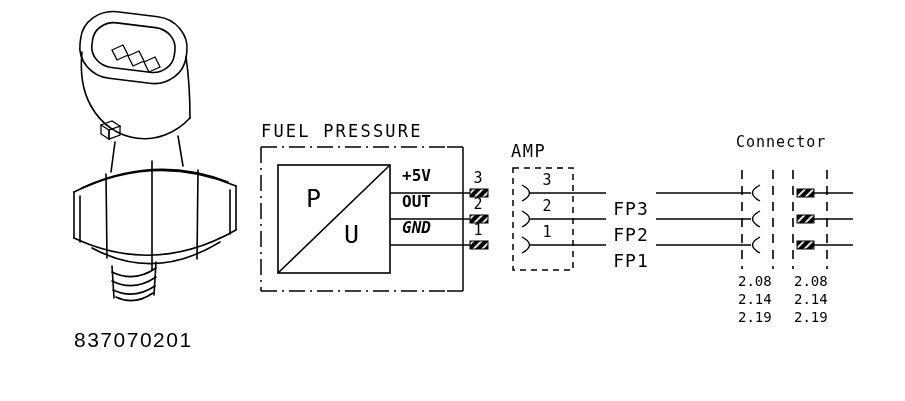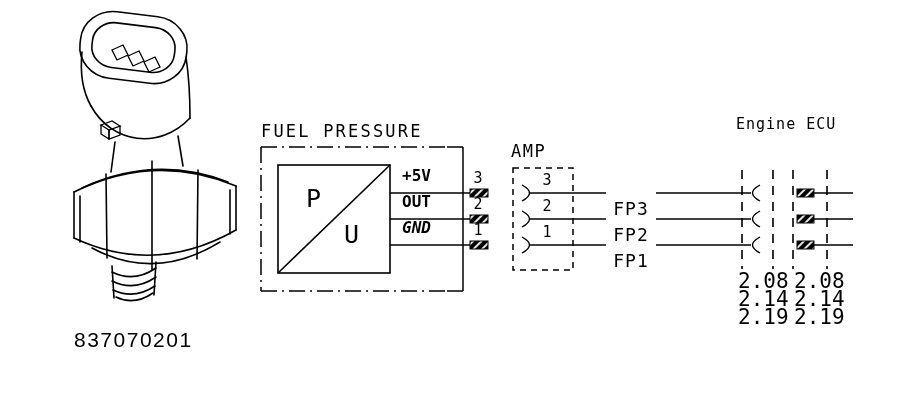--- a/index.html
+++ b/index.html
@@ -9,21 +9,21 @@
   }
   .stage svg{position:absolute;left:0;top:0;}
   .txt{position:absolute;white-space:nowrap;color:#000;}
   .title{font-size:17px;letter-spacing:2.2px;}
   .sym{font-size:25px;line-height:25px;}
   .pinlbl{left:402px;width:46px;text-align:left;font-size:16px;font-weight:bold;line-height:16px;}
   .pinnum{left:468px;width:20px;text-align:center;font-size:15px;line-height:15px;}
   .ampnum{left:538px;width:18px;text-align:center;font-size:15px;line-height:15px;}
   .fplbl{left:606px;width:50px;text-align:center;font-size:18px;line-height:18px;letter-spacing:1px;margin-top:16px;}
   .ecu-title{font-size:15px;line-height:18px;letter-spacing:1px;}
-  .pincol{position:absolute;width:38px;text-align:center;font-size:21px;line-height:18px;}
+  .pincol{position:absolute;width:38px;font-size:14px;line-height:18px;}
   .pincol div{height:18px;}
   .partnum{left:74px;top:328px;font-family:"Liberation Sans",sans-serif;font-size:21px;letter-spacing:1.5px;text-align:right;}
   .r1a{top:168px;} .r2a{top:194px;} .r3a{top:220px;font-style:italic;}      
   .n1{top:171px;}  .n2{top:197px;}  .n3{top:223px;}      
   .a1{top:173px;}  .a2{top:199px;}  .a3{top:225px;}      
   .f1{top:184px;}  .f2{top:210px;}  .f3{top:236px;}      
 </style>
 </head>
 <body>
 
@@ -175,21 +175,21 @@
 
   <div class="txt title" style="left:511px;top:141px;letter-spacing:1.5px;text-align:right;">AMP</div>
   <div class="txt ampnum a1">3</div>
   <div class="txt ampnum a2">2</div>
   <div class="txt ampnum a3">1</div>
 
   <div class="txt fplbl f1">FP3</div>
   <div class="txt fplbl f2">FP2</div>
   <div class="txt fplbl f3">FP1</div>
 
-  <div class="txt ecu-title" style="left:736px;top:115px;">Engine ECU</div>
+  <div class="txt ecu-title" style="left:736px;top:133px;">Connector</div>
 
   <div class="pincol" style="left:738px;top:272px;">
     <div>2.08</div>
     <div>2.14</div>
     <div>2.19</div>
   </div>
   <div class="pincol" style="left:794px;top:272px;">
     <div>2.08</div>
     <div>2.14</div>
     <div>2.19</div>

